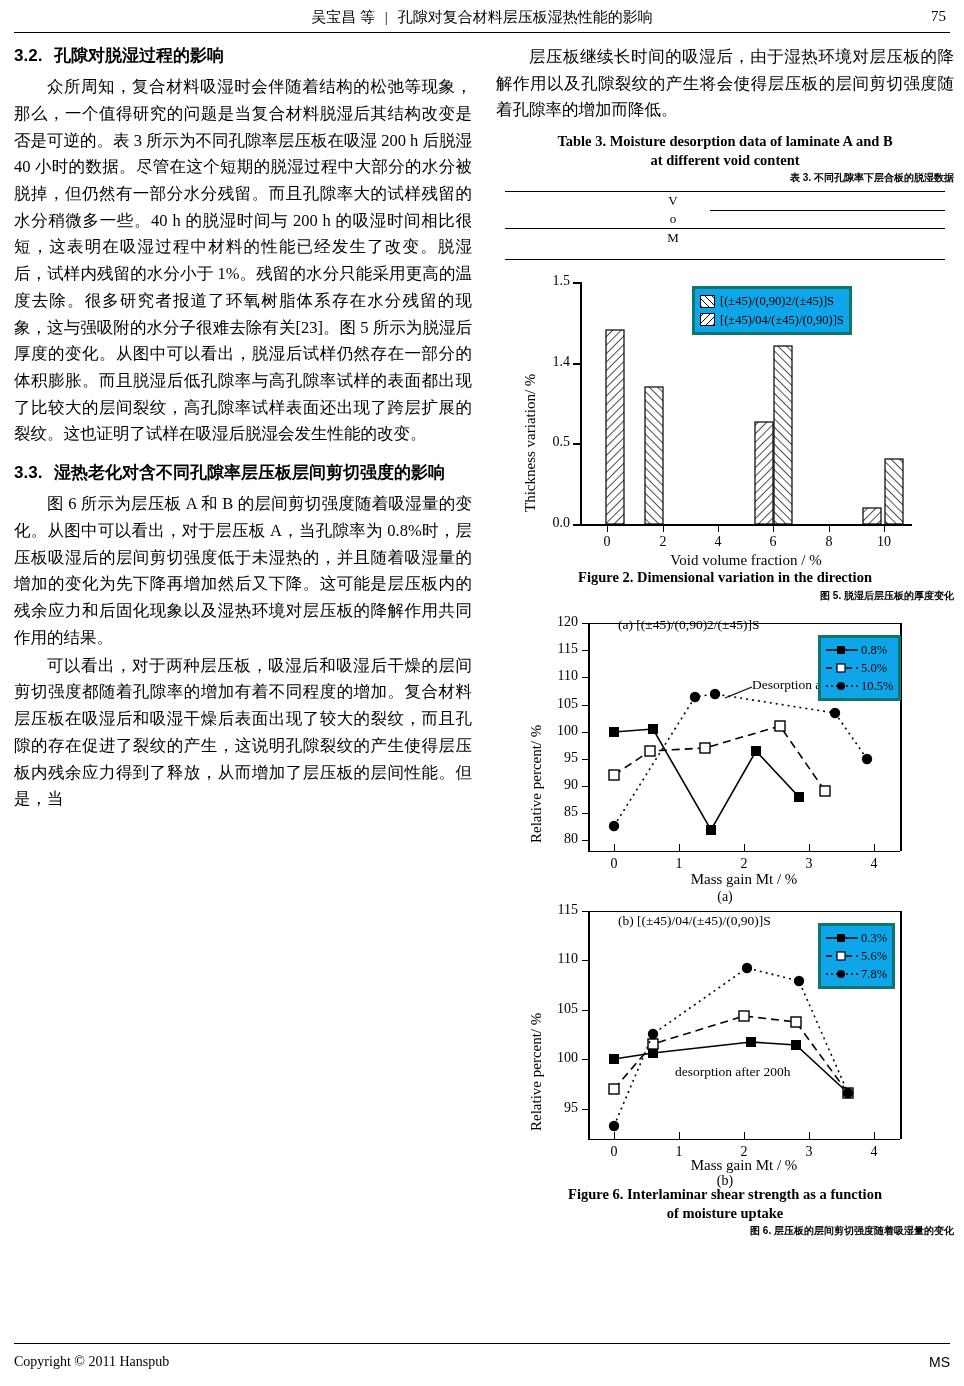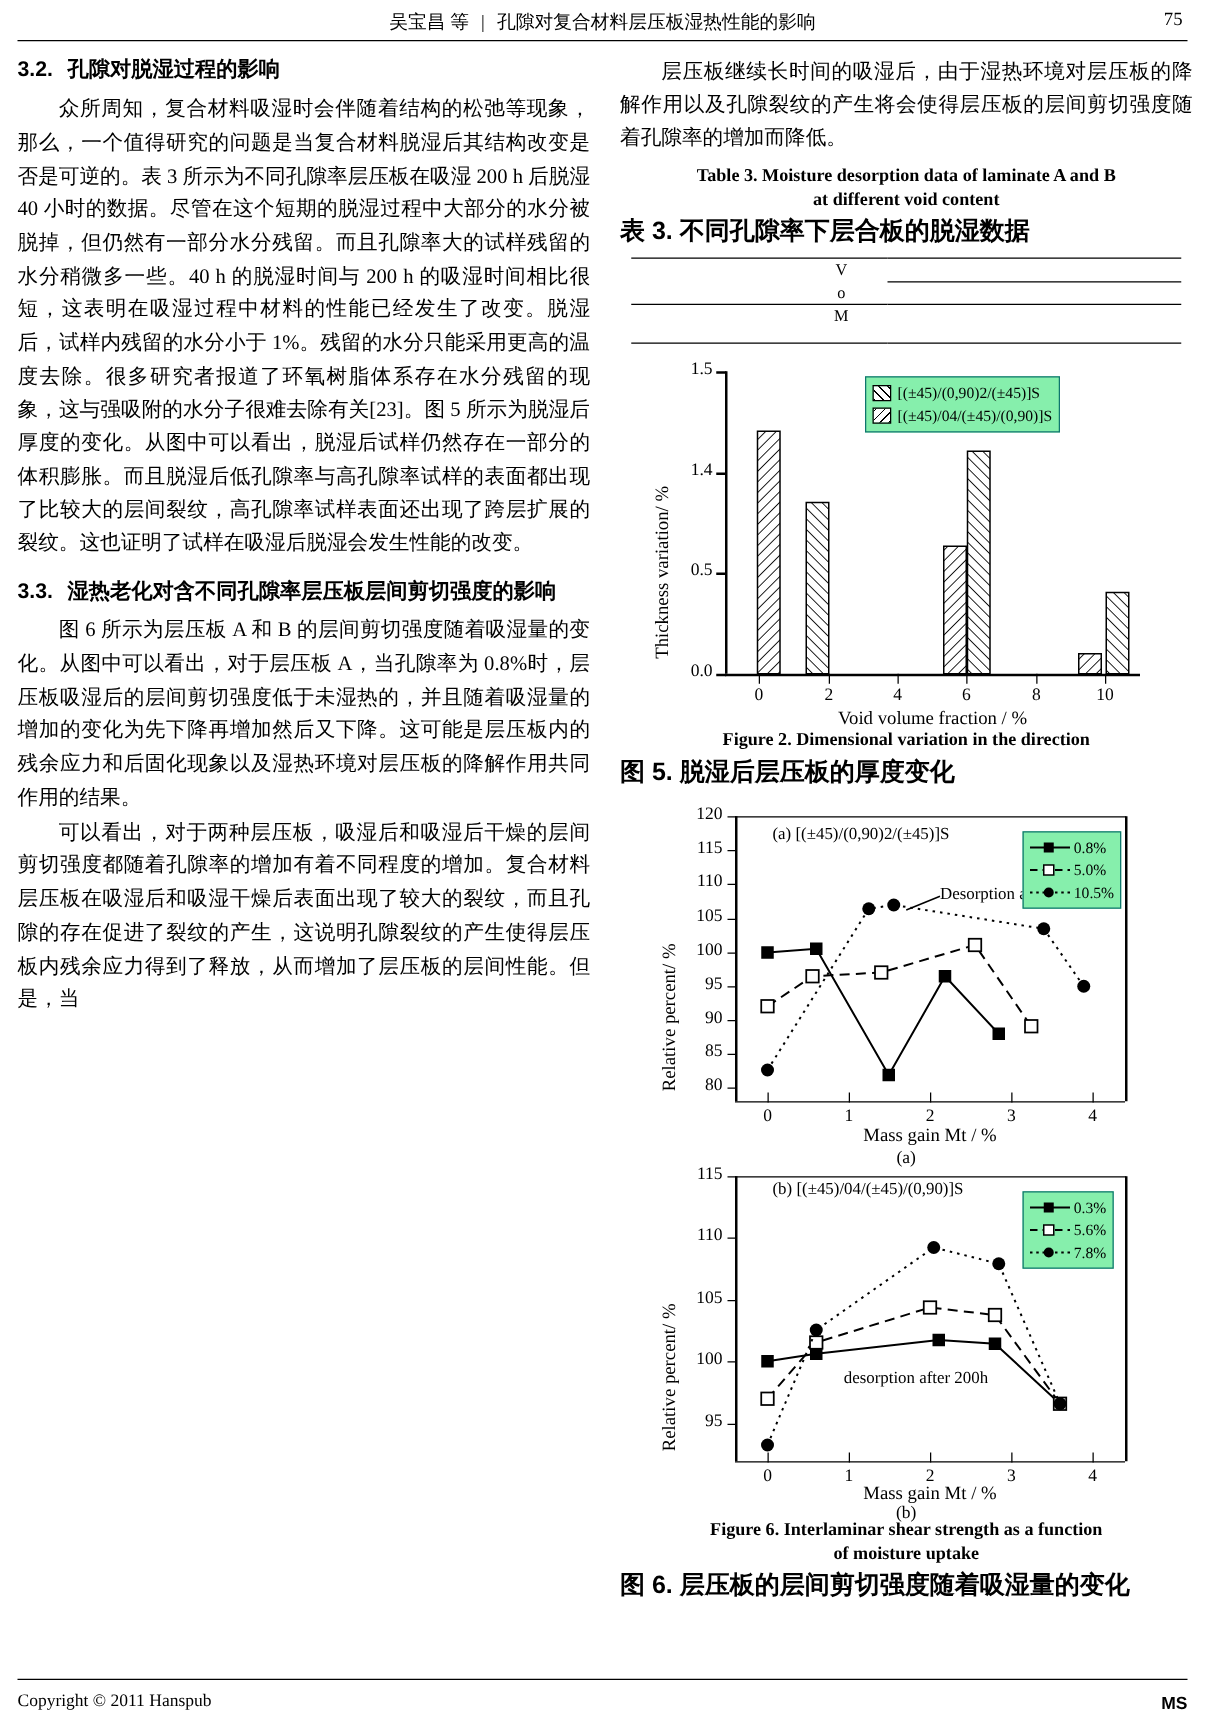--- a/index.html
+++ b/index.html
@@ -56,24 +56,24 @@
   .gap{height:12px;}
   
   .cap{
     text-align:center;
     font-size:14.5px;
     font-weight:bold;
     line-height:1.32;
     margin:0;
   }
   .cap-cn{
-    text-align:left;
+    text-align:right;
     font-family:"Liberation Sans", sans-serif;
     font-weight:bold;
-    font-size:20px;
+    font-size:10px;
     line-height:1.5;
     margin:0;
   }
   
   .tbl-wrap{margin-top:8px;}
   .tbl3{
     width:440px;margin:6px auto 0 auto;
     border-collapse:collapse;
     font-size:13px;
   }
@@ -95,36 +95,36 @@
   .xlabel{
     position:absolute;
     font-size:15px;
     white-space:nowrap;
     text-align:center;
   }
   .tick-lbl{
     position:absolute;font-size:14px;text-align:center;white-space:nowrap;
   }
   .legendbox{
-    position:absolute;border:1px solid #0f766e;background:#86efac;
+    position:absolute;border:3px solid #0f766e;background:#0ea5e9;
     font-size:12.5px;padding:3px 5px;line-height:1.45;
   }
   .legendrow{display:flex;align-items:center;white-space:nowrap;}
   .swatch{
     width:13px;height:11px;border:1px solid #000;margin-right:5px;display:inline-block;
   }
   .annot{position:absolute;font-size:13.5px;white-space:nowrap;}
   .sublabel{position:absolute;font-size:14px;text-align:center;width:100%;}
   .panel-tag{position:absolute;font-size:13.5px;white-space:nowrap;}
   
   .footer{
     position:absolute;left:14px;bottom:16px;width:936px;
     font-size:14px;
   }
-  .footer .right{float:right;font-weight:bold;font-family:"Liberation Sans",sans-serif;padding-left:16px;}
+  .footer .right{float:right;font-weight:normal;font-family:"Liberation Sans",sans-serif;padding-left:16px;}
   .foot-rule{
     position:absolute;left:14px;bottom:42px;width:936px;height:1px;background:#000;
   }
 </style>
 </head>
 <body>
 
 <div class="page">
 
   <div class="running-head">
@@ -311,21 +311,21 @@
         <polyline points="114,213 195,84 215,81 335,100 367,146" fill="none" stroke="#000" stroke-width="1.6" stroke-dasharray="2,4"></polyline>
         <circle cx="114" cy="213" r="5.2" fill="#000"></circle>
         <circle cx="195" cy="84" r="5.2" fill="#000"></circle>
         <circle cx="215" cy="81" r="5.2" fill="#000"></circle>
         <circle cx="335" cy="100" r="5.2" fill="#000"></circle>
         <circle cx="367" cy="146" r="5.2" fill="#000"></circle>
 
         <line x1="225" y1="85" x2="252" y2="74" stroke="#000" stroke-width="1.2"></line>
       </svg>
 
-      <div class="panel-tag" style="left:118px;top:16px;text-align:right;">(a) [(±45)/(0,90)2/(±45)]S</div>
+      <div class="panel-tag" style="left:118px;top:4px;text-align:right;">(a) [(±45)/(0,90)2/(±45)]S</div>
       <div class="annot" style="left:252px;top:64px;">Desorption after 200h</div>
 
       <div class="legendbox" style="left:318px;top:22px;">
         <div class="legendrow">
           <svg width="32" height="10" style="margin-right:3px;">
               <line x1="0" y1="5" x2="32" y2="5" stroke="#000" stroke-width="1.5"></line>
               <rect x="11" y="1" width="8" height="8" fill="#000"></rect>
             </svg>
           <span>0.8%</span>
         </div>

